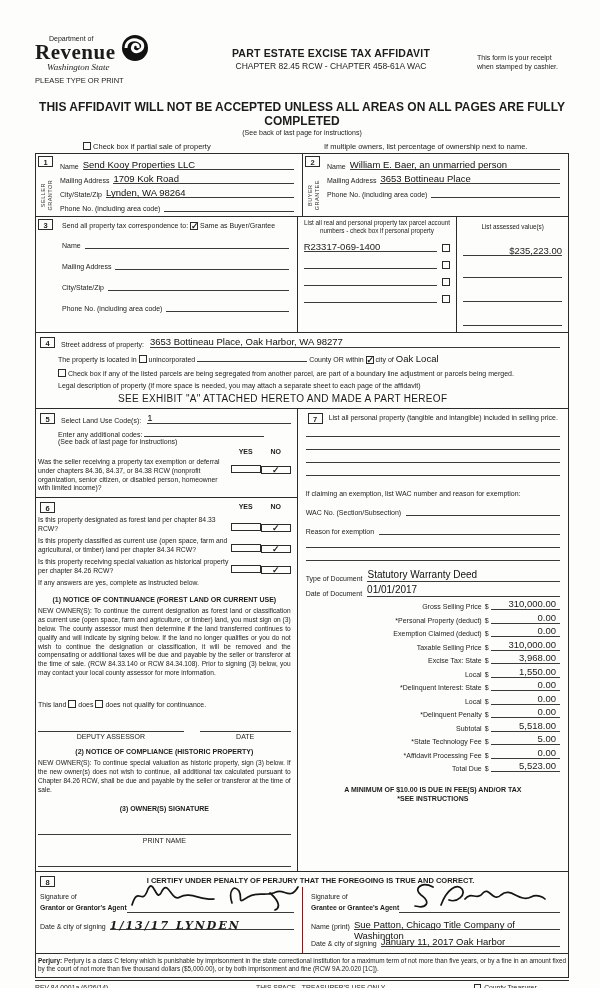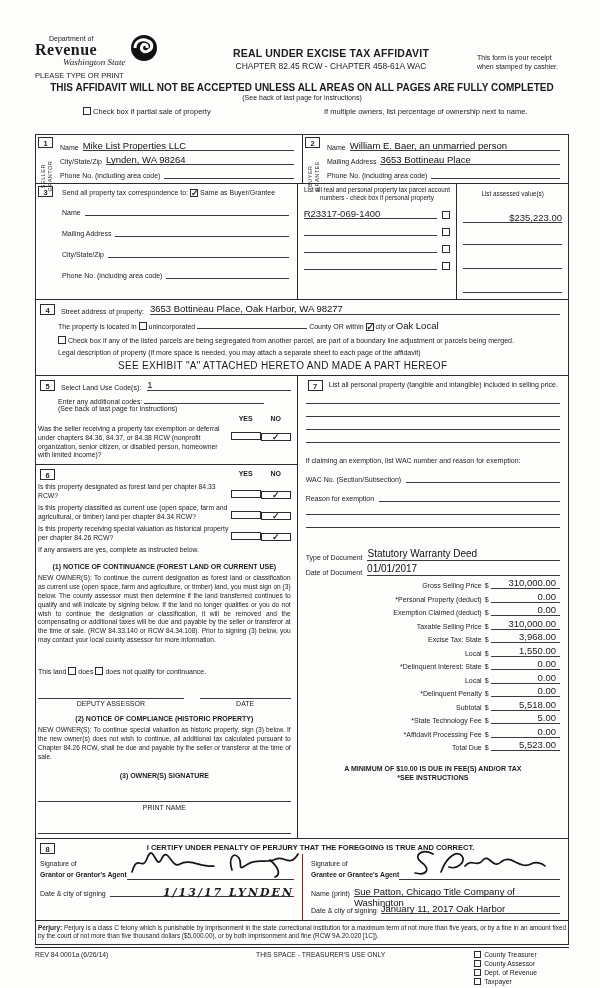--- a/index.html
+++ b/index.html
@@ -8,31 +8,31 @@
     position:relative; width:600px; height:988px; margin:0 auto; background:#fdfdfc;
     font-family:"Liberation Sans", sans-serif; color:#1c1c1c; overflow:hidden;
   }
   .inner { position:absolute; left:35px; top:35px; width:534px; }
   
   .hdr { display:flex; }
   .logo-block { width:150px; position:relative; }
   .logo-top { display:flex; align-items:flex-start; }
   .logo-text { line-height:1; }
   .dept { font-size:7px; margin-left:14px; }
-  .agency { font-family:"Liberation Serif", serif; font-weight:bold; font-size:16px; letter-spacing:.5px; }
-  .wastate { font-family:"Liberation Serif", serif; font-style:italic; font-size:9px; margin-left:28px; }
+  .agency { font-family:"Liberation Serif", serif; font-weight:bold; font-size:21px; letter-spacing:.5px; }
+  .wastate { font-family:"Liberation Serif", serif; font-style:italic; font-size:9px; margin-left:12px; }
   .swirl { margin-left:2px; margin-top:-2px; }
   .typeprint { font-size:7.5px; margin-top:4px; }
   .title-block { flex:1; text-align:center; padding-top:12px; }
   .form-title { font-size:10.5px; font-weight:bold; letter-spacing:.2px; }
   .form-subtitle { font-size:8.5px; margin-top:2px; }
   .receipt-note { width:92px; font-size:7px; text-align:left; padding-top:18px; line-height:1.35; }
-  .warn { text-align:center; font-size:10px; font-weight:bold; margin-top:2px; }
+  .warn { text-align:center; font-size:12px; font-weight:bold; margin-top:15px; }
   .warn-sub { text-align:center; font-size:7px; margin-top:1px; }
-  .partial-row { display:flex; font-size:7.5px; margin-top:6px; margin-bottom:18px; }
+  .partial-row { display:flex; font-size:7.5px; margin-top:6px; margin-bottom:2px; }
   .partial-left { width:50%; padding-left:48px; }
   .partial-right { width:50%; padding-left:22px; }
   
   .cb { display:inline-block; width:8px; height:8px; border:1px solid #2b2b2b; vertical-align:-1px;
         font-size:9px; line-height:7px; text-align:center; font-weight:bold; }
   .cb i { font-style:normal; }
   .uf { display:inline-block; border-bottom:1px solid #3a3a3a; }
   .typed { font-size:9.5px; color:#111; }
   .lbl { font-size:7px; color:#222; }
   
@@ -148,21 +148,21 @@
             <div class="wastate">Washington State</div>
           </div>
           <svg class="swirl" width="34" height="32" viewBox="0 0 34 32">
             <circle cx="17" cy="15" r="13" fill="#111"></circle>
             <path d="M8,15 C8,8 15,5 21,8 C26,10 26,16 21,18 C17,20 13,17 15,13 C16,10 21,11 20,15" fill="none" stroke="#fdfdfc" stroke-width="3"></path>
           </svg>
         </div>
         <div class="typeprint">PLEASE TYPE OR PRINT</div>
       </div>
       <div class="title-block">
-        <div class="form-title">REAL UNDER EXCISE TAX AFFIDAVIT</div>
+        <div class="form-title">PART ESTATE EXCISE TAX AFFIDAVIT</div>
         <div class="form-subtitle">CHAPTER 82.45 RCW - CHAPTER 458-61A WAC</div>
       </div>
       <div class="receipt-note">This form is your receipt when stamped by cashier.</div>
     </div>
 
     <div class="warn">THIS AFFIDAVIT WILL NOT BE ACCEPTED UNLESS ALL AREAS ON ALL PAGES ARE FULLY COMPLETED</div>
     <div class="warn-sub">(See back of last page for instructions)</div>
 
     <div class="partial-row">
       <div class="partial-left">
@@ -178,21 +178,25 @@
         <div class="party">
           <div class="party-side">
             <div class="secno">1</div>
             <div class="vlabel">
               <span>SELLER</span><br><span>GRANTOR</span>
             </div>
           </div>
           <div class="party-fields">
             <div class="frow">
                 <span class="lbl">Name</span>
-              <span class="uf typed">Mike List Properties LLC</span>
+              <span class="uf typed">Send Kooy Properties LLC</span>
+              </div>
+            <div class="frow">
+                <span class="lbl">Mailing Address</span>
+              <span class="uf typed">1709 Kok Road</span>
               </div>
             <div class="frow">
                 <span class="lbl">City/State/Zip</span>
               <span class="uf typed">Lynden, WA 98264</span>
               </div>
             <div class="frow">
                 <span class="lbl">Phone No. (including area code)</span>
               <span class="uf"></span>
               </div>
           </div>
@@ -398,21 +402,21 @@
               <span class="lbl">WAC No. (Section/Subsection)</span>
             <span class="uf"></span>
             </div>
           <div class="wac-row">
               <span class="lbl">Reason for exemption</span>
             <span class="uf"></span>
             </div>
           <div class="blank-line"></div>
           <div class="blank-line"></div>
 
-          <div class="doc-row" style="margin-top:20px">
+          <div class="doc-row" style="margin-top:8px">
               <span class="lbl">Type of Document</span>
             <span class="uf typed">Statutory Warranty Deed</span>
             </div>
           <div class="doc-row">
               <span class="lbl">Date of Document</span>
             <span class="uf typed">01/01/2017</span>
             </div>
 
           <div class="mrow">
               <span class="mlabel">Gross Selling Price</span>
@@ -497,21 +501,21 @@
                 <b>Grantor or Grantor's Agent</b></span>
               <span class="uf"></span>
               <svg class="sig-svg" style="left:90px;width:170px" width="170" height="30" viewBox="0 0 170 30">
                 <path d="M2,24 C8,4 12,26 18,8 C24,-4 26,24 32,10 C38,-2 42,22 50,16 C60,10 72,20 84,18
                          M102,22 C98,10 104,3 109,10 C113,17 106,24 118,16 C127,10 136,16 146,11 C154,7 160,20 168,6
                          M140,12 C147,18 152,26 145,29" fill="none" stroke="#151515" stroke-width="1.7" stroke-linecap="round"></path>
               </svg>
             </div>
             <div class="frow" style="margin-top:6px">
               <span class="lbl">Date &amp; city of signing</span>
-              <span class="uf hand" style="text-align:right">1/13/17   LYNDEN</span>
+              <span class="uf hand" style="text-align:left">1/13/17   LYNDEN</span>
             </div>
           </div>
           <div class="s8-half">
             <div class="sigrow">
               <span class="siglabel"><span>Signature of</span><br>
                 <b>Grantee or Grantee's Agent</b></span>
               <span class="uf"></span>
               <svg class="sig-svg" style="left:96px;width:140px" width="140" height="30" viewBox="0 0 140 30">
                 <path d="M26,6 C14,0 6,8 14,14 C24,21 20,28 8,25 M34,24 C40,8 50,2 55,8 C59,14 50,22 42,19
                          M58,18 C64,10 70,20 76,12 C82,5 86,22 94,14 C104,5 112,22 124,16 C130,13 136,16 138,18" fill="none" stroke="#151515" stroke-width="1.7" stroke-linecap="round"></path>

